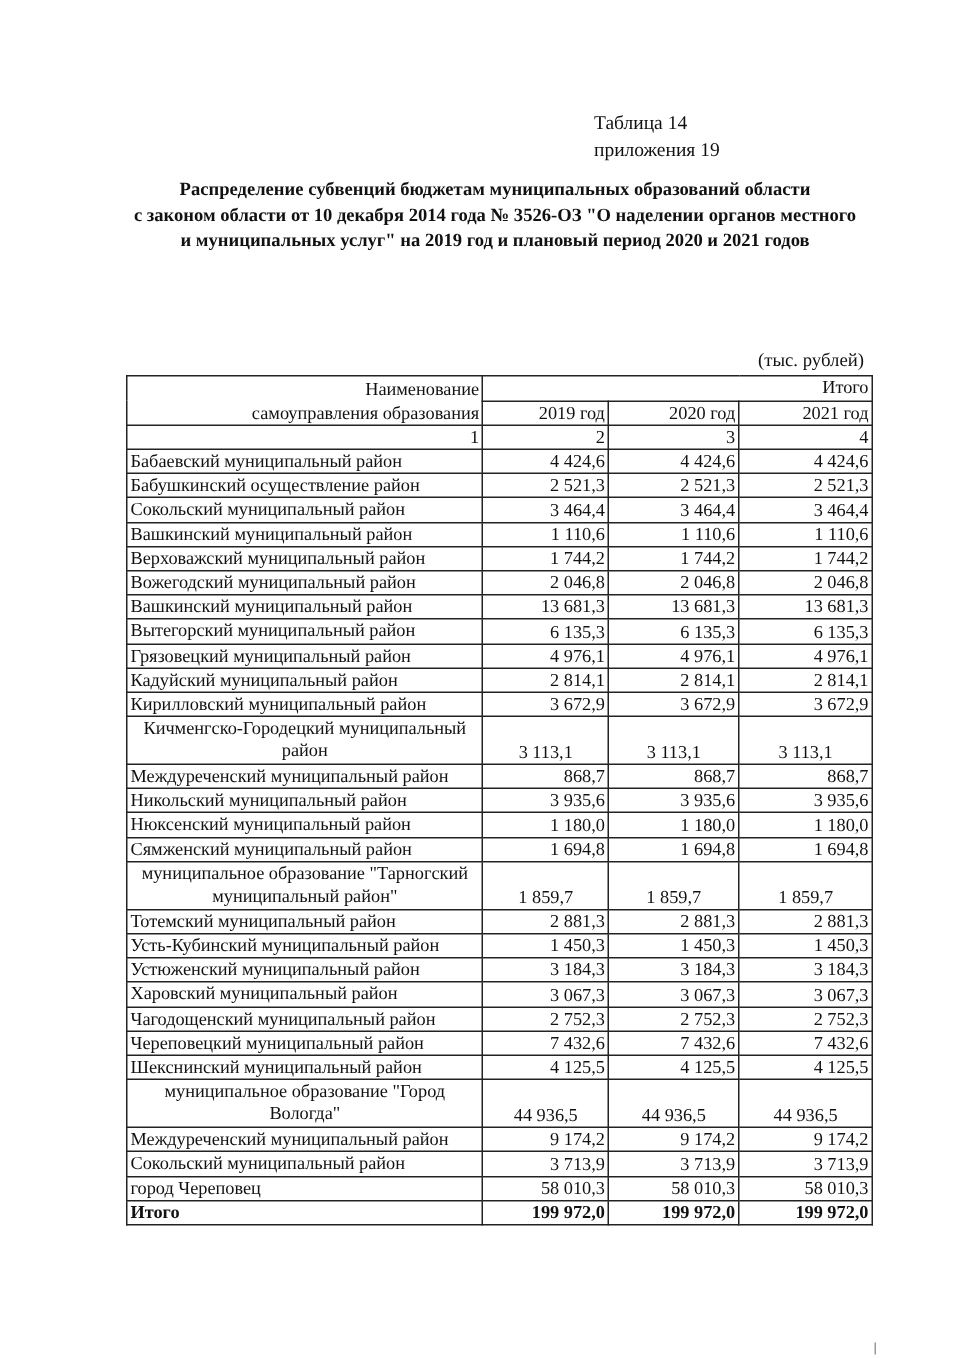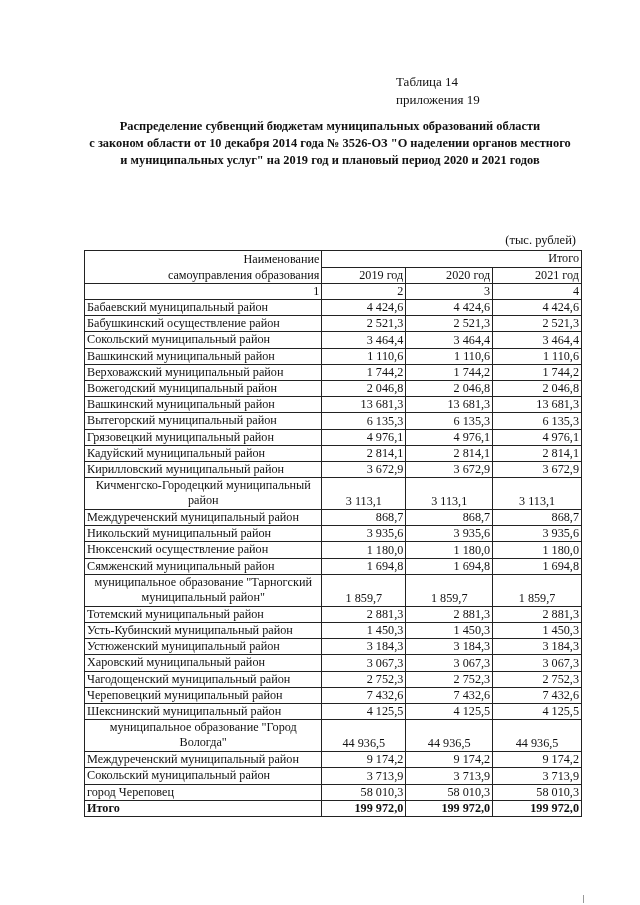--- a/index.html
+++ b/index.html
@@ -144,21 +144,21 @@
         <td class="num">868,7</td>
         <td class="num">868,7</td>
       </tr>
       <tr class="row">
         <td class="name">Никольский муниципальный район</td>
         <td class="num">3 935,6</td>
         <td class="num">3 935,6</td>
         <td class="num">3 935,6</td>
       </tr>
       <tr class="row">
-        <td class="name">Нюксенский осуществление район</td>
+        <td class="name">Нюксенский муниципальный район</td>
         <td class="num">1 180,0</td>
         <td class="num">1 180,0</td>
         <td class="num">1 180,0</td>
       </tr>
       <tr class="row">
         <td class="name">Сямженский муниципальный район</td>
         <td class="num">1 694,8</td>
         <td class="num">1 694,8</td>
         <td class="num">1 694,8</td>
       </tr>

